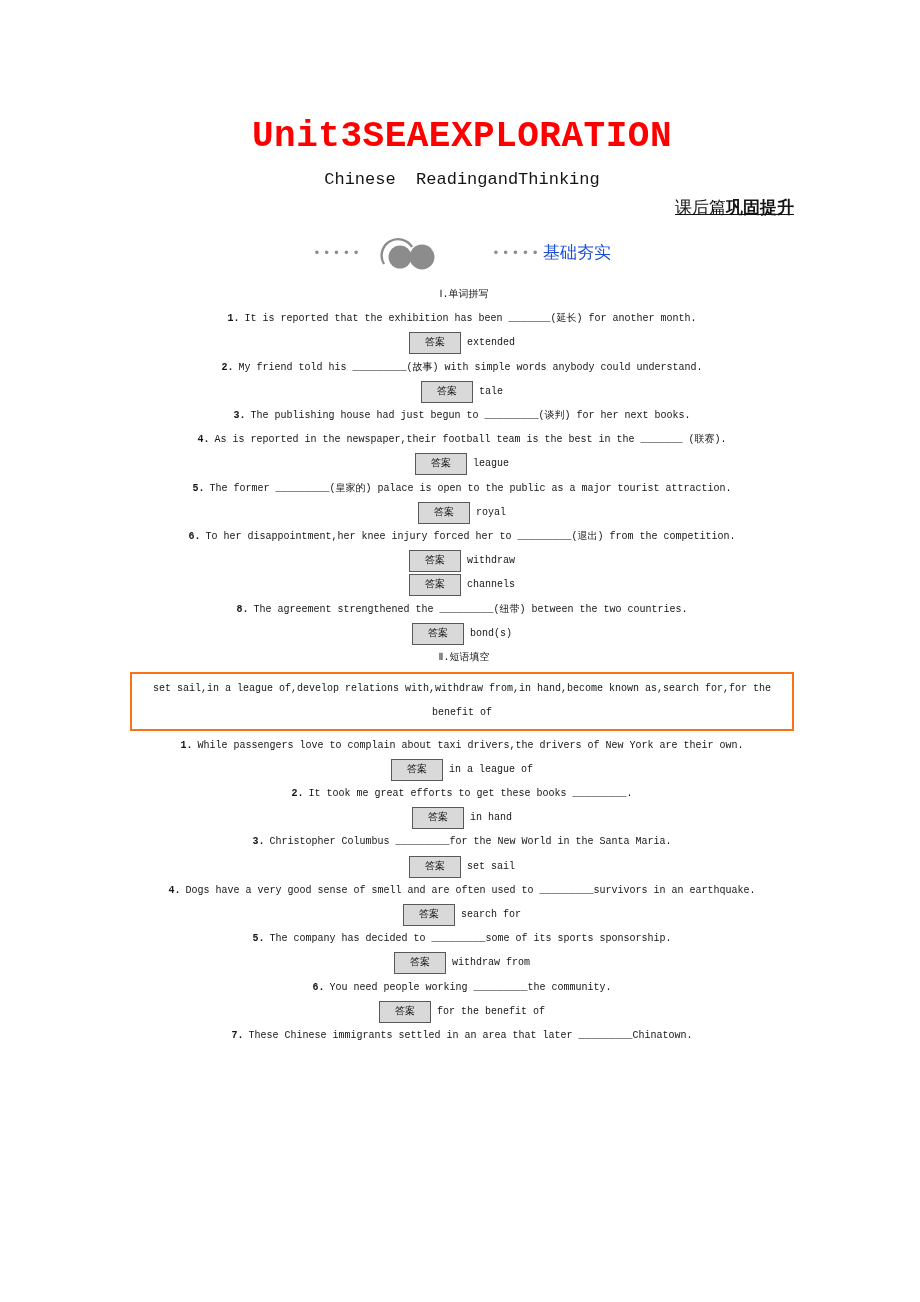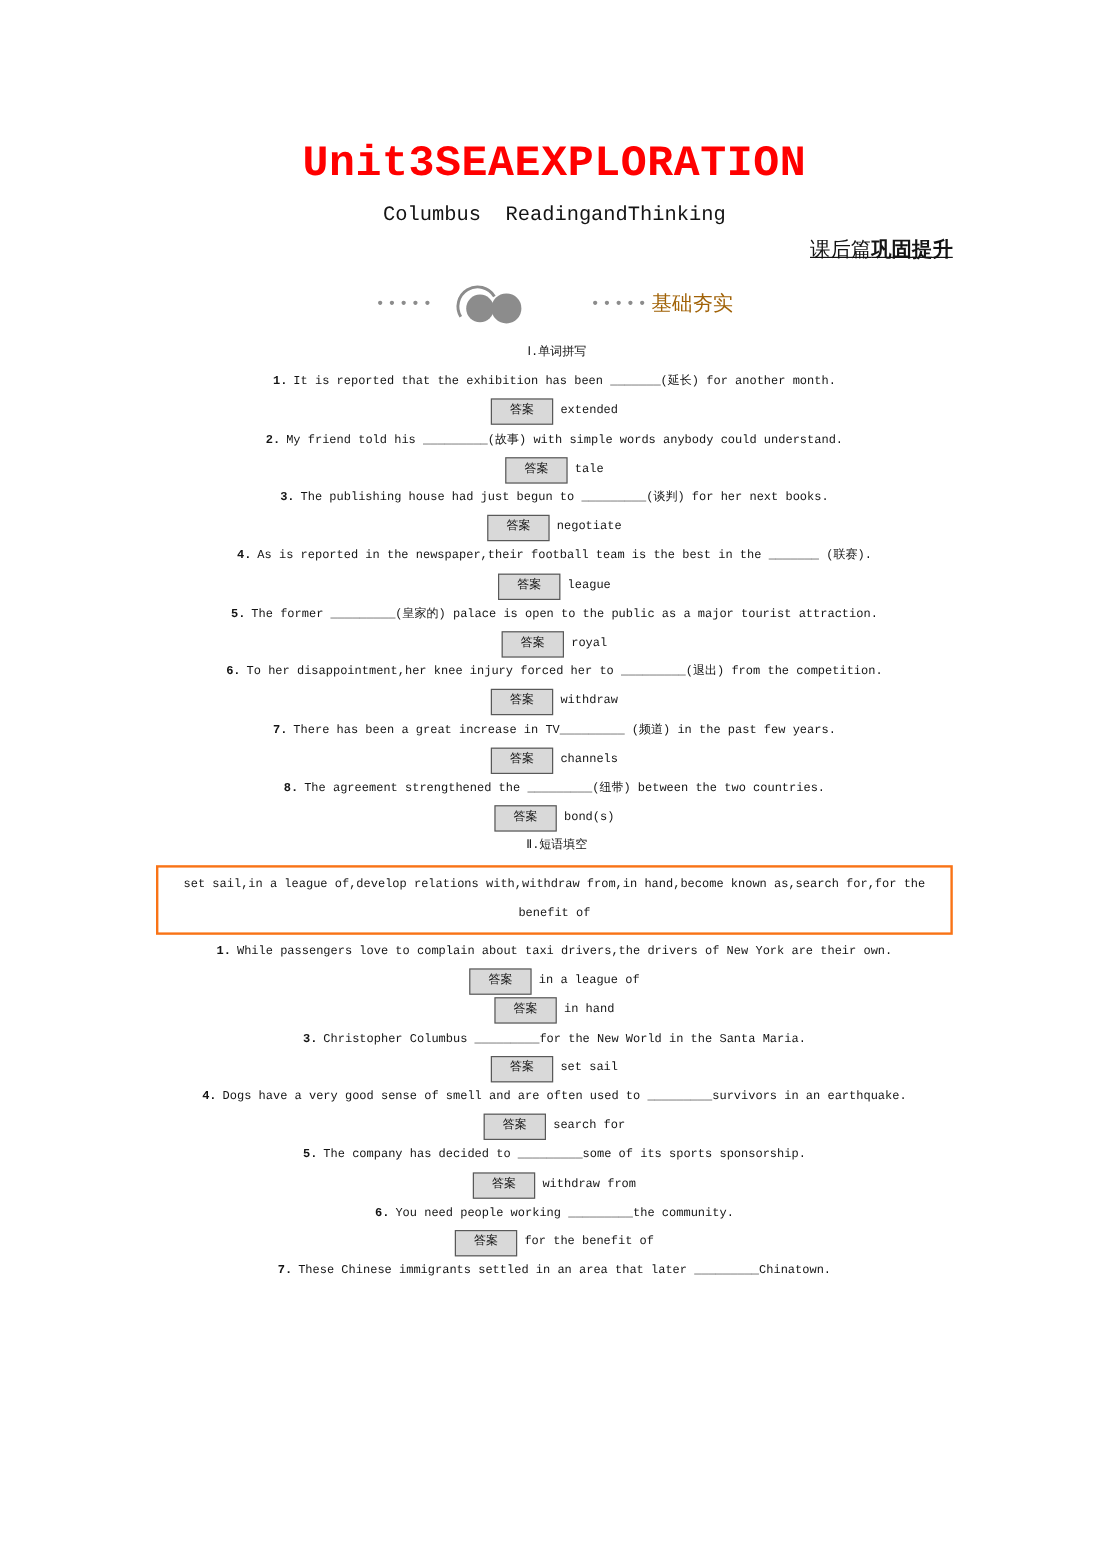--- a/index.html
+++ b/index.html
@@ -26,42 +26,42 @@
   .banner{
     display:flex;align-items:center;justify-content:center;
     margin:14px 0 12px;height:38px;
   }
   .banner .spacer{width:44px;}
   .banner-dots{
     color:var(--banner-gray);font-size:13px;letter-spacing:2px;
     line-height:1;transform:translateY(1px);
   }
   .banner-label{
-    color:#a16207;font-size:17px;margin-left:2px;
+    color:#1d4ed8;font-size:17px;margin-left:2px;
   }
   .docbody{font-size:10px;line-height:24.2px;text-align:center;}
   .sec-h{padding-left:4px;}
   p{margin:0;}
   .qnum{font-weight:bold;margin-right:5px;}
   .ans-box{
     display:inline-block;background:var(--answer-bg);
     border:1px solid #595959;padding:0 15px;line-height:20px;
     margin-right:6px;
   }
   .wordbank{
     border:2px solid #f97316;padding:3px 8px;margin:2px 0 3px;
   }
 </style>
 </head>
 <body>
 
 <div class="page">
 
   <h1 class="title">Unit3SEAEXPLORATION</h1>
-  <div class="subtitle">Columbus  ReadingandThinking</div>
+  <div class="subtitle">Chinese  ReadingandThinking</div>
   <div class="lesson"><span>课后篇</span><b>巩固提升</b></div>
 
   <div class="banner">
     <span class="banner-dots">•••••</span>
     <svg width="78" height="38" viewBox="0 0 78 38" style="margin-left:8px;">
       <path d="M 14 31 A 14 14 0 1 1 42 14" fill="none" stroke="#8c8c8c" stroke-width="2.4"></path>
       <circle cx="30" cy="24" r="11.5" fill="#8c8c8c"></circle>
       <circle cx="52" cy="24" r="12.5" fill="#8c8c8c"></circle>
     </svg>
     <span class="spacer"></span>
@@ -73,44 +73,43 @@
 
     <p class="sec-h">Ⅰ.单词拼写</p>
 
     <p><b class="qnum">1.</b><span>It is reported that the exhibition has been _______(延长) for another month.</span></p>
     <p><span class="ans-box">答案</span><span>extended</span></p>
 
     <p><b class="qnum">2.</b><span>My friend told his _________(故事) with simple words anybody could understand.</span></p>
     <p><span class="ans-box">答案</span><span>tale</span></p>
 
     <p><b class="qnum">3.</b><span>The publishing house had just begun to _________(谈判) for her next books.</span></p>
-    <p><span class="ans-box">答案</span><span>negotiate</span></p>
 
     <p><b class="qnum">4.</b><span>As is reported in the newspaper,their football team is the best in the _______ (联赛).</span></p>
     <p><span class="ans-box">答案</span><span>league</span></p>
 
     <p><b class="qnum">5.</b><span>The former _________(皇家的) palace is open to the public as a major tourist attraction.</span></p>
     <p><span class="ans-box">答案</span><span>royal</span></p>
 
     <p><b class="qnum">6.</b><span>To her disappointment,her knee injury forced her to _________(退出) from the competition.</span></p>
     <p><span class="ans-box">答案</span><span>withdraw</span></p>
 
-    <p><b class="qnum">7.</b><span>There has been a great increase in TV_________ (频道) in the past few years.</span></p>
     <p><span class="ans-box">答案</span><span>channels</span></p>
 
     <p><b class="qnum">8.</b><span>The agreement strengthened the _________(纽带) between the two countries.</span></p>
     <p><span class="ans-box">答案</span><span>bond(s)</span></p>
 
     <p class="sec-h">Ⅱ.短语填空</p>
 
     <div class="wordbank"><span>set sail,in a league of,develop relations with,withdraw from,in hand,become known as,search for,for the benefit of</span></div>
 
     <p><b class="qnum">1.</b><span>While passengers love to complain about taxi drivers,the drivers of New York are their own.</span></p>
     <p><span class="ans-box">答案</span><span>in a league of</span></p>
 
+    <p><b class="qnum">2.</b><span>It took me great efforts to get these books _________.</span></p>
     <p><span class="ans-box">答案</span><span>in hand</span></p>
 
     <p><b class="qnum">3.</b><span>Christopher Columbus _________for the New World in the Santa Maria.</span></p>
     <p><span class="ans-box">答案</span><span>set sail</span></p>
 
     <p><b class="qnum">4.</b><span>Dogs have a very good sense of smell and are often used to _________survivors in an earthquake.</span></p>
     <p><span class="ans-box">答案</span><span>search for</span></p>
 
     <p><b class="qnum">5.</b><span>The company has decided to _________some of its sports sponsorship.</span></p>
     <p><span class="ans-box">答案</span><span>withdraw from</span></p>

